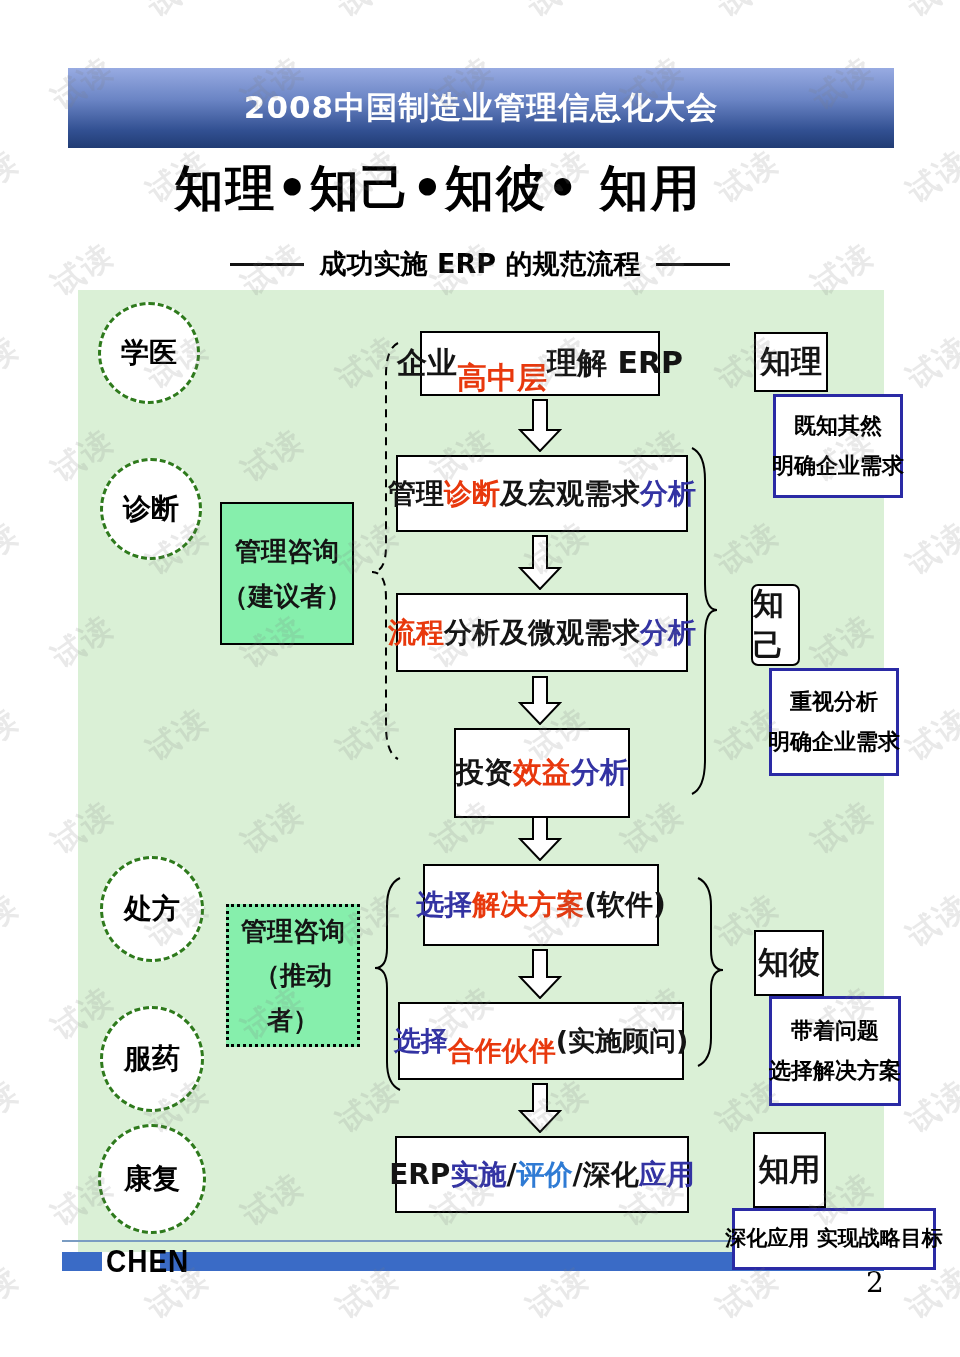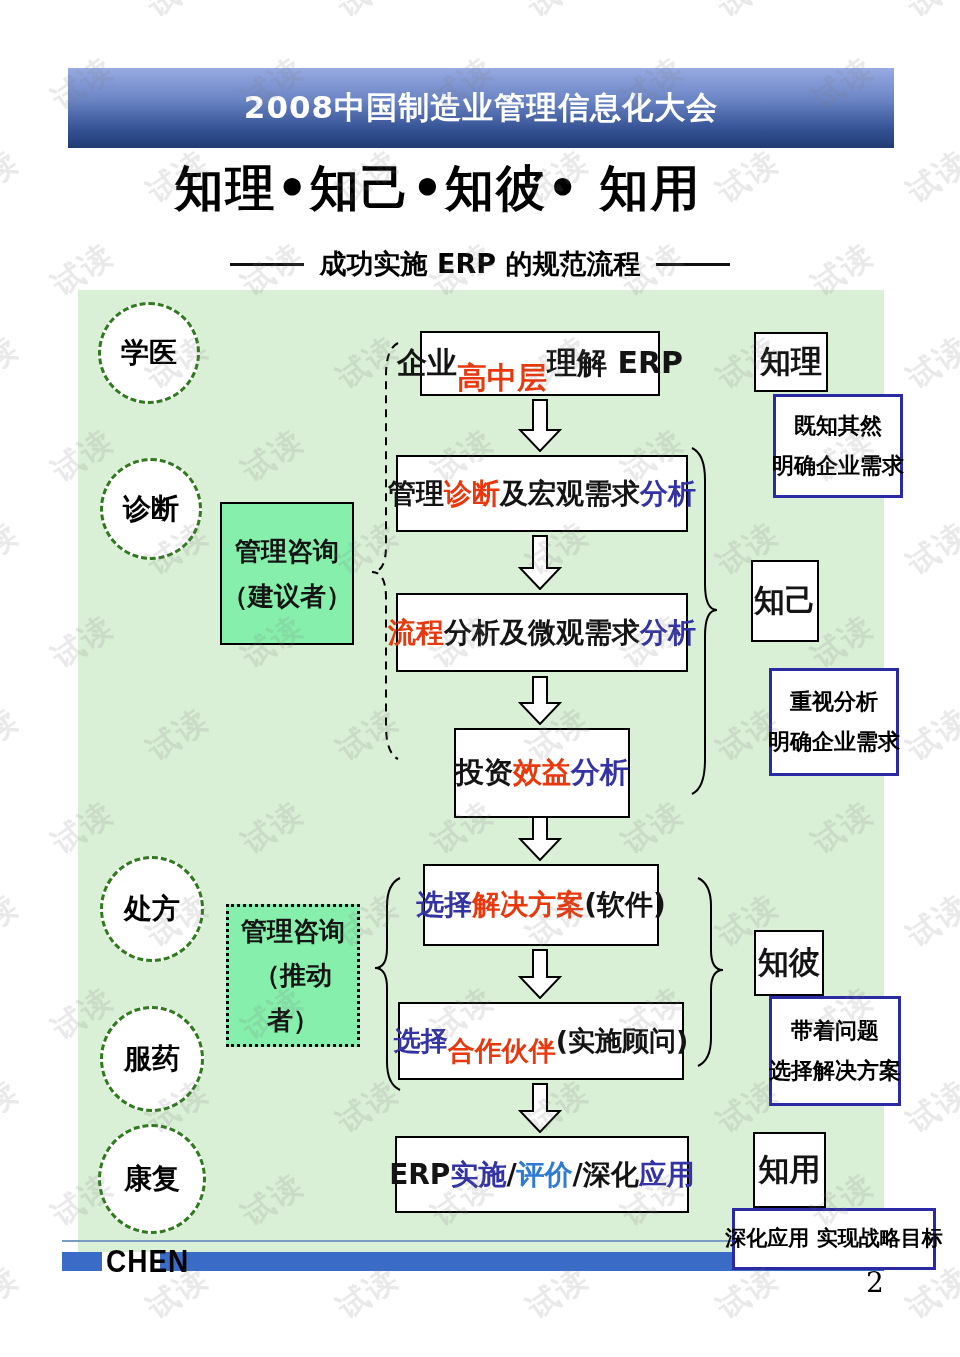--- a/index.html
+++ b/index.html
@@ -205,21 +205,21 @@
   </div>
 
   <div class="know-label" style="left:754px;top:332px;width:74px;height:60px;">
     <span>知理</span>
   </div>
   <div class="know-note" style="left:726px;top:394px;width:130px;height:104px;">
     <span>既知其然</span>
     <span>明确企业需求</span>
   </div>
 
-  <div class="know-label" style="left:751px;top:560px;width:68px;height:82px;">
+  <div class="know-label" style="left:751px;top:584px;width:49px;height:82px;border-radius:7px;">
     <span>知己</span>
   </div>
   <div class="know-note" style="left:722px;top:668px;width:130px;height:108px;">
     <span>重视分析</span>
     <span>明确企业需求</span>
   </div>
 
   <div class="know-label" style="left:754px;top:930px;width:70px;height:66px;">
     <span>知彼</span>
   </div>

